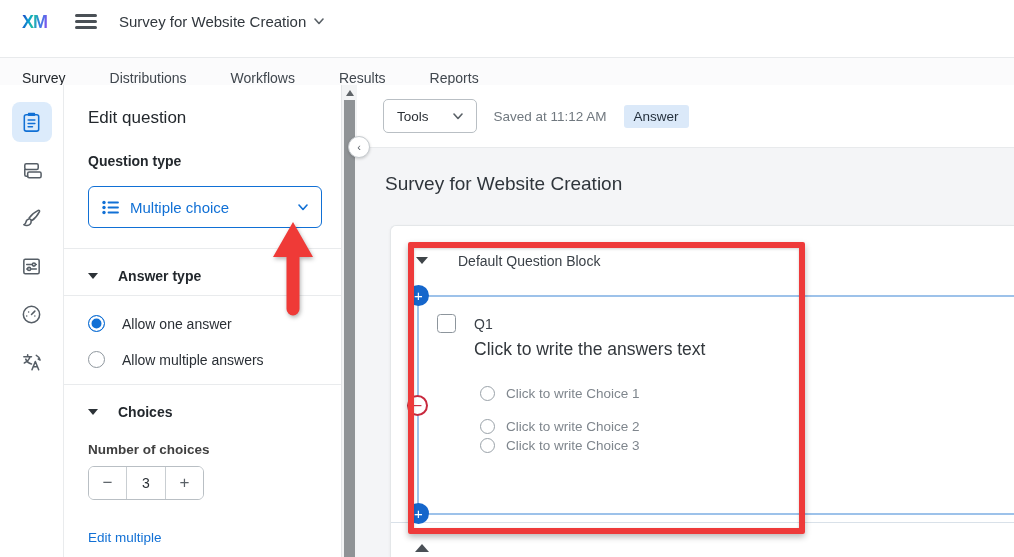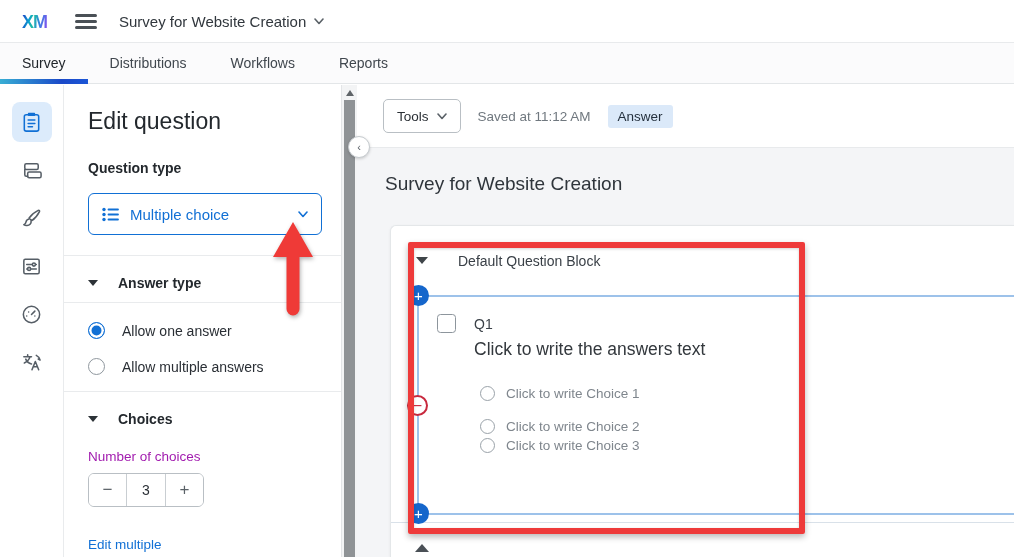--- a/index.html
+++ b/index.html
@@ -12,21 +12,21 @@
   .logo { margin-left:22px; font-size:18px; font-weight:800; letter-spacing:-1px;
     background:linear-gradient(100deg,#1f35c4 0%,#0a9fd0 28%,#1fbfa2 44%,#2f86e0 66%,#8a4bf0 100%);
     -webkit-background-clip:text; background-clip:text; color:transparent; line-height:1; }
   .hamburger { margin-left:28px; width:22px; height:15px; display:flex; flex-direction:column; justify-content:space-between; cursor:pointer; }
   .hamburger span { display:block; height:2.6px; background:#4a5056; border-radius:2px; }
   .doc-title { margin-left:22px; font-size:15px; color:#31373d; display:flex; align-items:center; gap:8px; }
   .chev { width:10px; height:7px; }
   .chev polyline { fill:none; stroke:#5a6167; stroke-width:1.6; stroke-linecap:round; stroke-linejoin:round; }
 
   
-  .tabbar { position:absolute; left:0; top:42px; width:100%; height:42px; background:#fbfbfc;
+  .tabbar { position:absolute; left:0; top:57px; width:100%; height:42px; background:#fbfbfc;
     border-top:1px solid #e8eaec; border-bottom:1px solid #e3e6e8; display:flex; }
   .tab { position:relative; height:100%; padding:0 22px; display:flex; align-items:center;
     font-size:14px; color:#40474e; cursor:pointer; }
   .tab.active { color:#22272c; }
   .tab.active::after { content:""; position:absolute; left:0; right:0; bottom:-1px; height:5px;
     background:linear-gradient(90deg,#38aed4 0%,#1b49c8 70%,#1b56d6 100%); }
 
   
   .body { position:absolute; left:0; top:85px; width:1014px; height:472px; }
 
@@ -35,38 +35,38 @@
     border-right:1px solid #e9ebed; display:flex; flex-direction:column; align-items:center;
     padding-top:17px; gap:8px; }
   .rail-item { width:40px; height:40px; border-radius:8px; display:flex; align-items:center; justify-content:center; cursor:pointer; }
   .rail-item svg { width:23px; height:23px; stroke:#565e66; fill:none; stroke-width:1.6; stroke-linecap:round; stroke-linejoin:round; }
   .rail-item.active { background:#dcebfb; }
   .rail-item.active svg { stroke:#1170d5; }
 
   
   .panel { position:absolute; left:64px; top:0; width:277px; height:100%; background:#fff;
     padding:0 19px 0 24px; }
-  .panel h1 { font-size:23px; font-weight:400; color:#23282d; margin-top:23px; }
+  .panel h1 { font-size:17px; font-weight:400; color:#23282d; margin-top:23px; }
   .sec-label { font-size:14px; font-weight:700; color:#23282d; margin-top:25px; }
   .qtype-btn { margin-top:17px; width:234px; height:42px; border:1.5px solid #1170d5; border-radius:6px;
     background:#fff; display:flex; align-items:center; padding:0 13px; cursor:pointer; }
   .qtype-btn .mc-icon { width:17px; height:15px; margin-right:11px; }
   .qtype-btn .label { font-size:15px; color:#1170d5; }
   .qtype-btn .dd { margin-left:auto; }
   .qtype-btn .dd polyline { stroke:#1170d5; }
   .divider { height:1px; background:#e9ebed; margin:0 -19px 0 -24px; }
   .d1 { margin-top:20px; } .d2 { margin-top:11px; } .d3 { margin-top:16px; }
   .collapse-row { display:flex; align-items:center; gap:20px; margin-top:19px; }
   .tri-down { width:0; height:0; border-left:5px solid transparent; border-right:5px solid transparent; border-top:6px solid #2c3237; }
   .collapse-row .sec-title { font-size:14px; font-weight:700; color:#23282d; }
   .radio-row { display:flex; align-items:center; gap:17px; margin-top:19px; cursor:pointer; }
   .radio { width:17px; height:17px; border-radius:50%; border:1px solid #8f979e; background:#fff; flex:none; }
   .radio.checked { border:1px solid #1170d5; background:#1170d5; box-shadow:inset 0 0 0 2.5px #fff; }
   .radio-row .rlabel { font-size:14px; color:#2a2f35; }
-  .field-label { font-size:13.5px; color:#a21caf; margin-top:22px; }
+  .field-label { font-size:13.5px; color:#404040; margin-top:22px;font-weight:bold; }
   .stepper { margin-top:9px; display:inline-flex; border:1px solid #b9bfc4; border-radius:6px; overflow:hidden; background:#fff; }
   .stepper .cell { height:32px; display:flex; align-items:center; justify-content:center; }
   .stepper .btn { width:37px; font-size:17px; color:#5a6167; cursor:pointer; background:#fff; }
   .stepper .val { width:40px; font-size:14px; color:#2a2f35; border-left:1px solid #c9ced2; border-right:1px solid #c9ced2; }
   .link { display:inline-block; margin-top:30px; font-size:13.5px; color:#1170d5; cursor:pointer; }
 
   
   .scrollbar { position:absolute; left:341px; top:0; width:16px; height:100%; background:#f3f4f5; border-left:1px solid #e3e5e7; }
   .scroll-up { position:absolute; left:4px; top:5px; width:0; height:0;
     border-left:4px solid transparent; border-right:4px solid transparent; border-bottom:6px solid #5f6468; }
@@ -75,21 +75,21 @@
   .collapse-btn { position:absolute; left:348px; top:51px; width:22px; height:22px; border-radius:50%;
     background:#fff; border:1px solid #c6cbcf; box-shadow:0 1px 3px rgba(0,0,0,.18);
     display:flex; align-items:center; justify-content:center; z-index:6; cursor:pointer;
     font-size:11px; color:#5a6167; }
 
   
   .main { position:absolute; left:357px; top:0; width:657px; height:100%; }
   .strip { position:absolute; left:0; top:0; width:100%; height:63px; background:#fff;
     border-bottom:1px solid #e8eaec; display:flex; align-items:center; }
   .tools-btn { margin-left:26px; height:34px; padding:0 13px; border:1px solid #b9bfc4; border-radius:5px;
-    background:#fff; display:flex; align-items:center; gap:8px; font-size:13.5px; color:#2a2f35; cursor:pointer; }
+    background:#fff; display:flex; align-items:center; gap:24px; font-size:13.5px; color:#2a2f35; cursor:pointer; }
   .saved { margin-left:17px; font-size:13.5px; color:#70787f; }
   .draft { margin-left:17px; background:#dbe9f9; color:#25313e; font-size:13.5px; padding:4px 10px; border-radius:3px; }
 
   .canvas { position:absolute; left:0; top:63px; width:100%; bottom:0; background:#f4f5f7; }
   .page-title { position:absolute; left:28px; top:25px; font-size:19px; color:#2f353b; }
 
   .card { position:absolute; left:33px; top:77px; right:0; bottom:0; background:#fff;
     border:1px solid #e4e7e9; border-right:none; border-bottom:none; border-top-left-radius:6px;
     box-shadow:0 1px 3px rgba(0,0,0,.06); }
   .blk-tri { position:absolute; left:25px; top:31px; width:0; height:0;
@@ -139,20 +139,21 @@
       <svg class="chev" viewBox="0 0 10 7">
           <polyline points="1,1 5,5.5 9,1"></polyline>
         </svg>
     </div>
   </div>
 
   <div class="tabbar">
     <div class="tab active">Survey</div>
     <div class="tab">Distributions</div>
     <div class="tab">Workflows</div>
+    <div class="tab">Results</div>
     <div class="tab">Reports</div>
   </div>
 
   <div class="body">
 
     <div class="rail">
       <div class="rail-item active">
         <svg viewBox="0 0 24 24">
           <rect x="4.5" y="4" width="15" height="17" rx="2"></rect>
             <path d="M9 4.5v-2h6v2z"></path>

